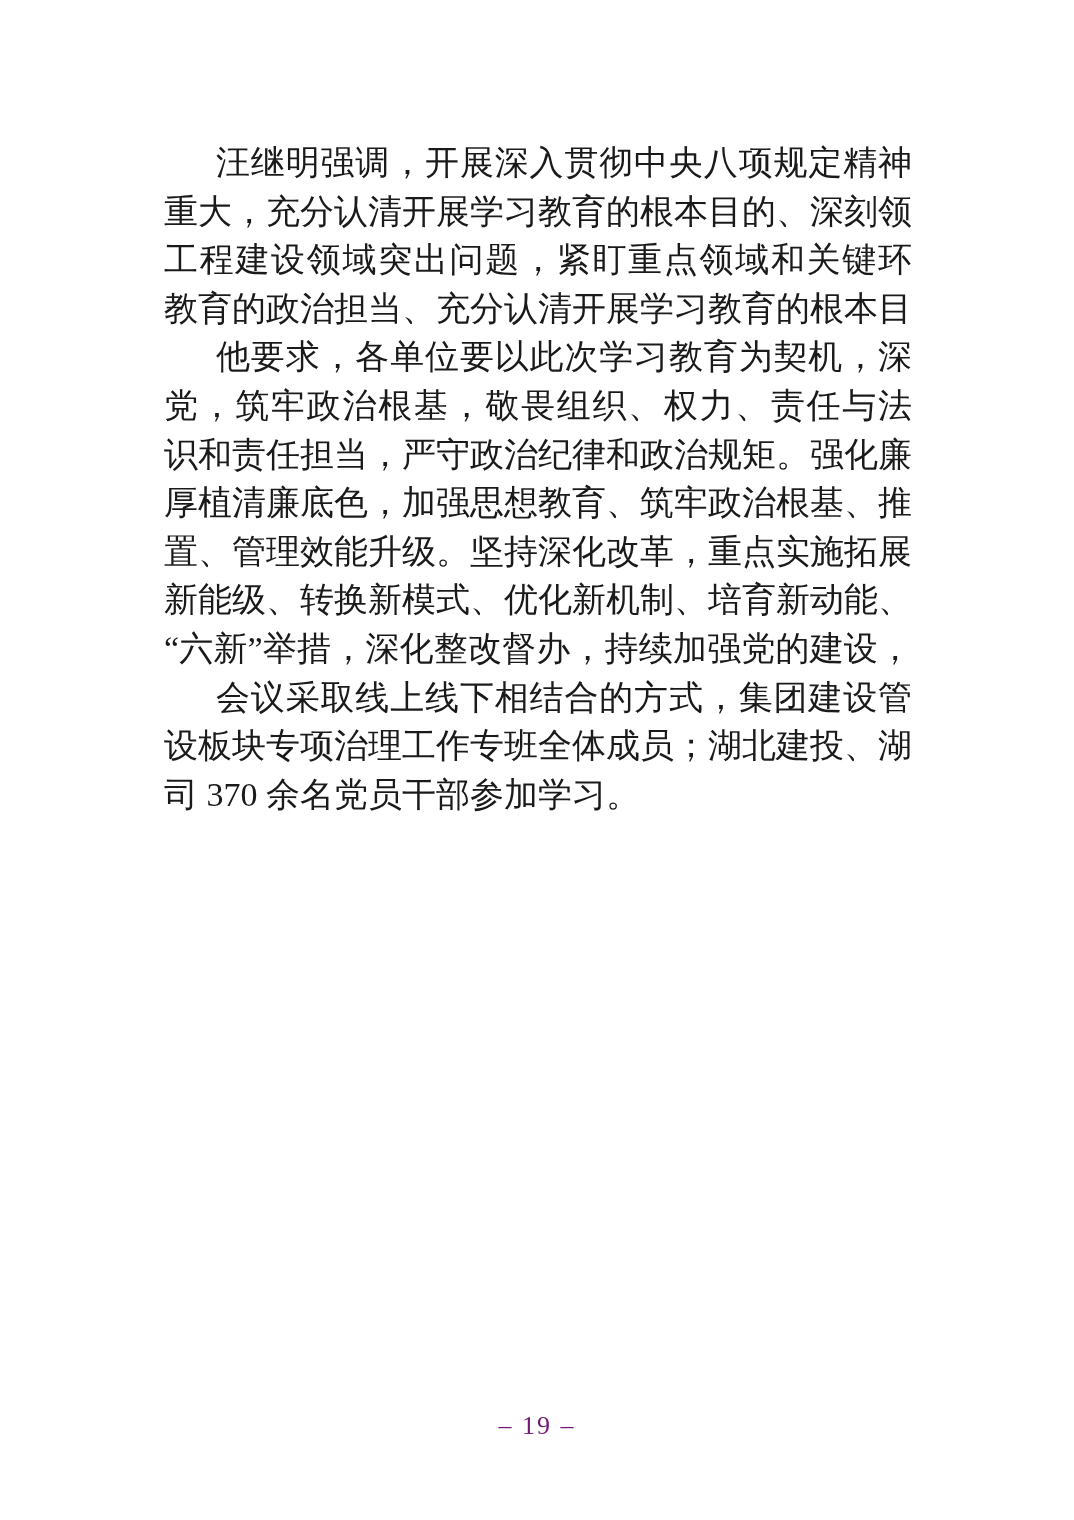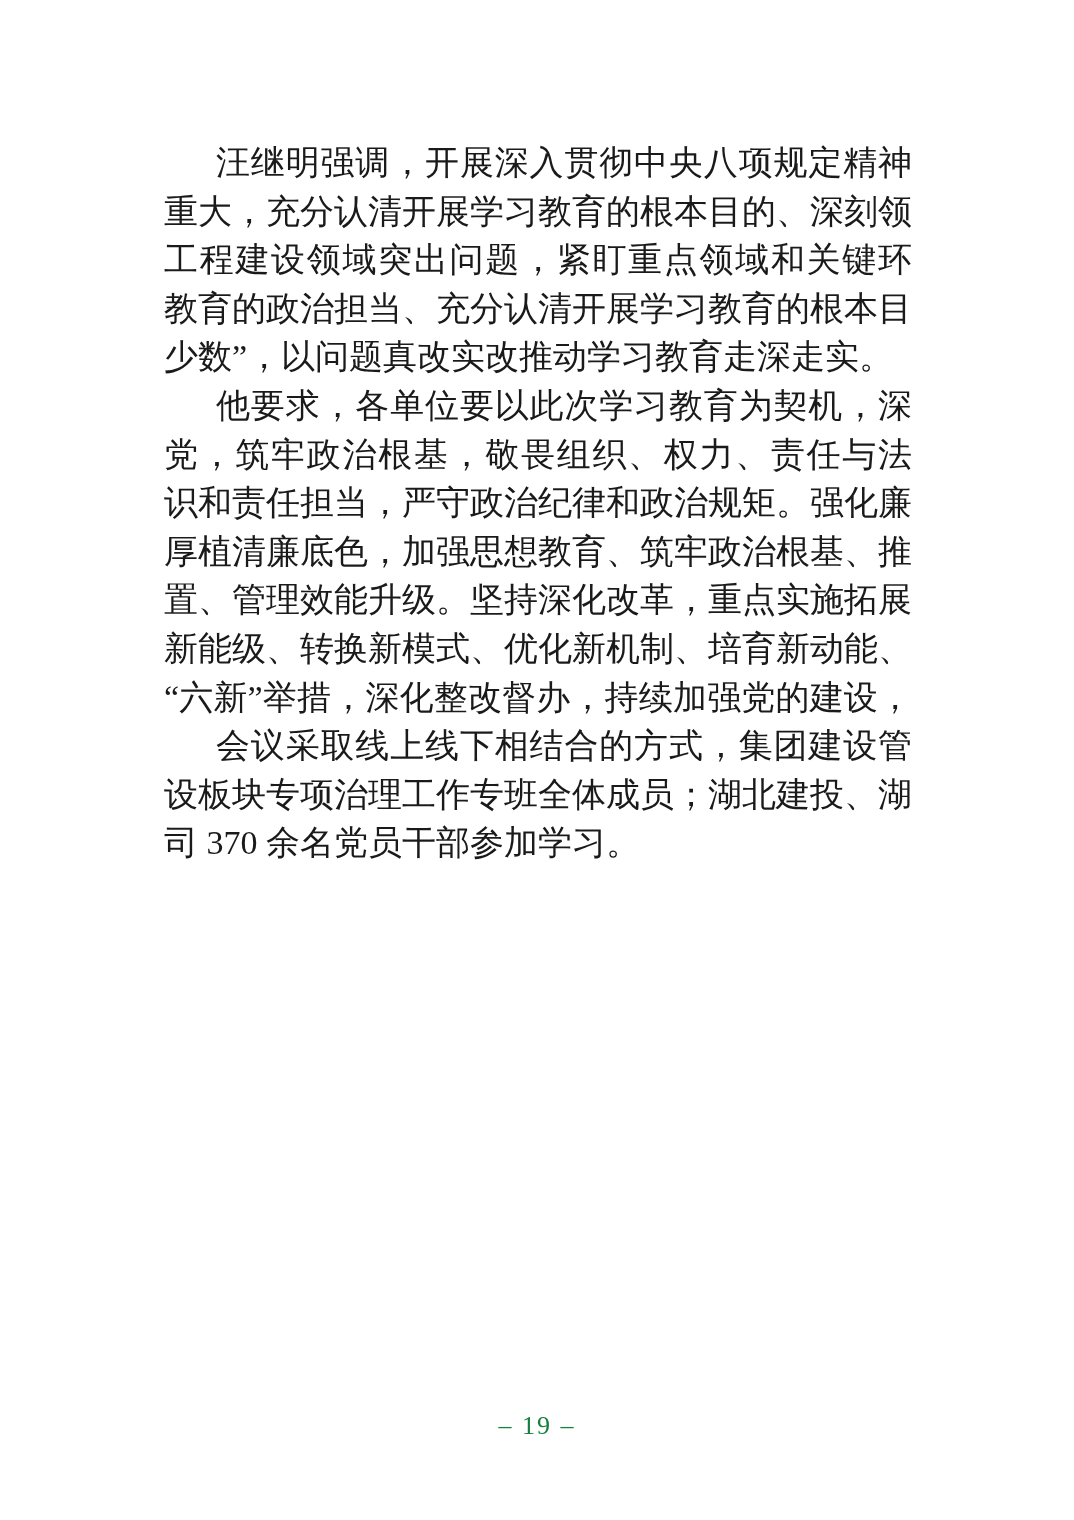--- a/index.html
+++ b/index.html
@@ -41,36 +41,35 @@
   .footer {
     position: absolute;
     left: 0;
     top: 1411px;
     width: 1074px;
     text-align: center;
   }
   .page-num {
     font-size: 26px;
     letter-spacing: 2px;
-    color: #15803d;
+    color: #701a75;
   }
 </style>
 </head>
 <body>
 
 <div class="page">
 
   <div class="text-block">
 
     <div class="para">
       <div class="line indent">汪继明强调，开展深入贯彻中央八项规定精神学习教育意义</div>
       <div class="line">重大，充分认清开展学习教育的根本目的、深刻领悟开展学习</div>
       <div class="line">工程建设领域突出问题，紧盯重点领域和关键环节，聚焦“关键</div>
       <div class="line">教育的政治担当、充分认清开展学习教育的根本目的，找准找实</div>
-      <div class="line last">少数”，以问题真改实改推动学习教育走深走实。</div>
     </div>
 
     <div class="para">
       <div class="line indent">他要求，各单位要以此次学习教育为契机，深化全面从严治</div>
       <div class="line">党，筑牢政治根基，敬畏组织、权力、责任与法纪，强化政治意</div>
       <div class="line">识和责任担当，严守政治纪律和政治规矩。强化廉洁作风建设，</div>
       <div class="line">厚植清廉底色，加强思想教育、筑牢政治根基、推进常治长效、</div>
       <div class="line">置、管理效能升级。坚持深化改革，重点实施拓展新赛道、提升</div>
       <div class="line">新能级、转换新模式、优化新机制、培育新动能、树立新标准等</div>
       <div class="line">“六新”举措，深化整改督办，持续加强党的建设，全面推动工</div>

